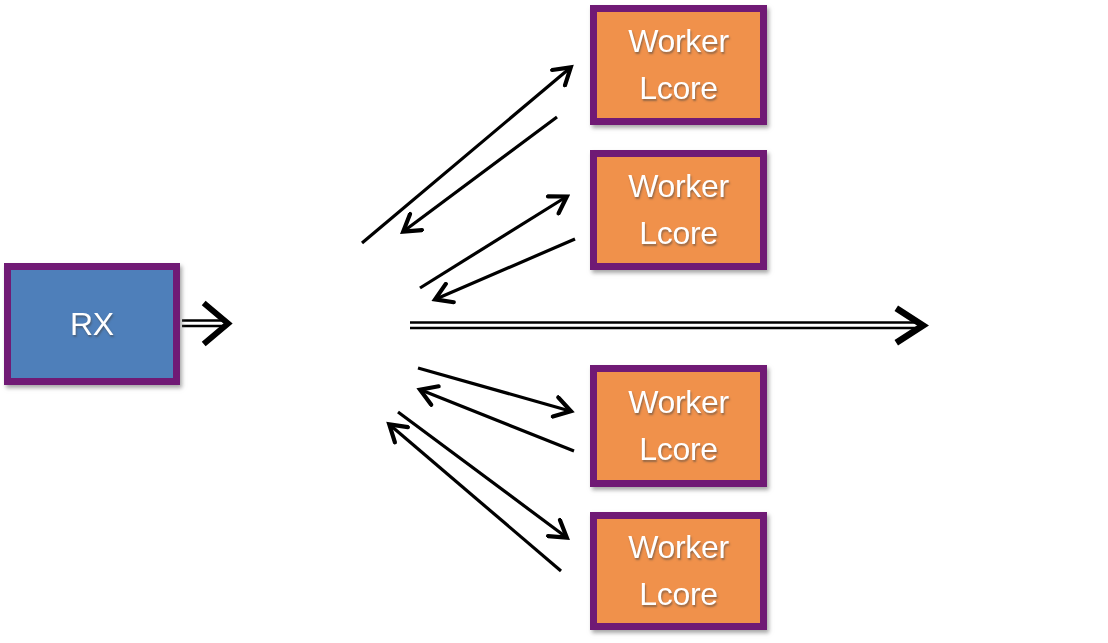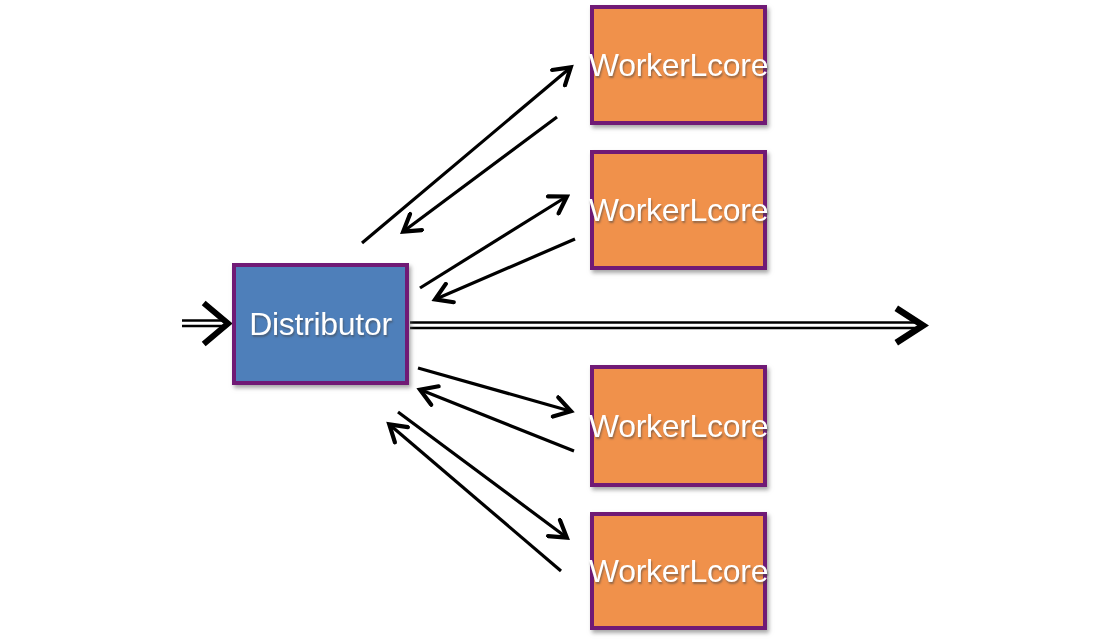--- a/index.html
+++ b/index.html
@@ -6,24 +6,24 @@
   .canvas{
     position:relative;
     width:1108px;height:643px;
     background:#ffffff;
     font-family:"Liberation Sans", sans-serif;
     overflow:hidden;
   }
   .node{
     position:absolute;
     display:flex;align-items:center;justify-content:center;
-    flex-direction:row;
+    flex-direction:column;
     color:#ffffff;
     text-align:center;
-    border:4px solid #701a75;
+    border:7px solid #701a75;
     box-shadow:2px 3px 4px rgba(110,110,110,0.6);
     box-sizing:border-box;
     text-shadow:1px 2px 2px rgba(70,70,70,0.55);
     font-size:32px;
     letter-spacing:-0.3px;
   }
   .node.blue{background:#4e7fba;}
   .node.orange{background:#f0914b;}
   .node-rx{left:4px;top:263px;width:176px;height:122px;}
   .node-distributor{left:232px;top:263px;width:177px;height:122px;}
@@ -65,24 +65,24 @@
     <line x1="420" y1="288" x2="566" y2="197" stroke="#000" stroke-width="3.2" marker-end="url(#chev)"></line>
     <line x1="575" y1="239" x2="436" y2="299" stroke="#000" stroke-width="3.2" marker-end="url(#chev)"></line>
 
     <line x1="418" y1="368" x2="570" y2="411" stroke="#000" stroke-width="3.2" marker-end="url(#chev)"></line>
     <line x1="574" y1="451" x2="421" y2="390" stroke="#000" stroke-width="3.2" marker-end="url(#chev)"></line>
 
     <line x1="398" y1="412" x2="566" y2="537" stroke="#000" stroke-width="3.2" marker-end="url(#chev)"></line>
     <line x1="561" y1="571" x2="390" y2="425" stroke="#000" stroke-width="3.2" marker-end="url(#chev)"></line>
   </svg>
 
+  <div class="node blue node-rx">
+    <span>RX</span>
+  </div>
 
-  <div class="node blue node-distributor">
-    <span>Distributor</span>
-  </div>
 
 
   <div class="node orange worker worker-1">
     <span>Worker</span>
     <span>Lcore</span>
   </div>
 
   <div class="node orange worker worker-2">
     <span>Worker</span>
     <span>Lcore</span>

